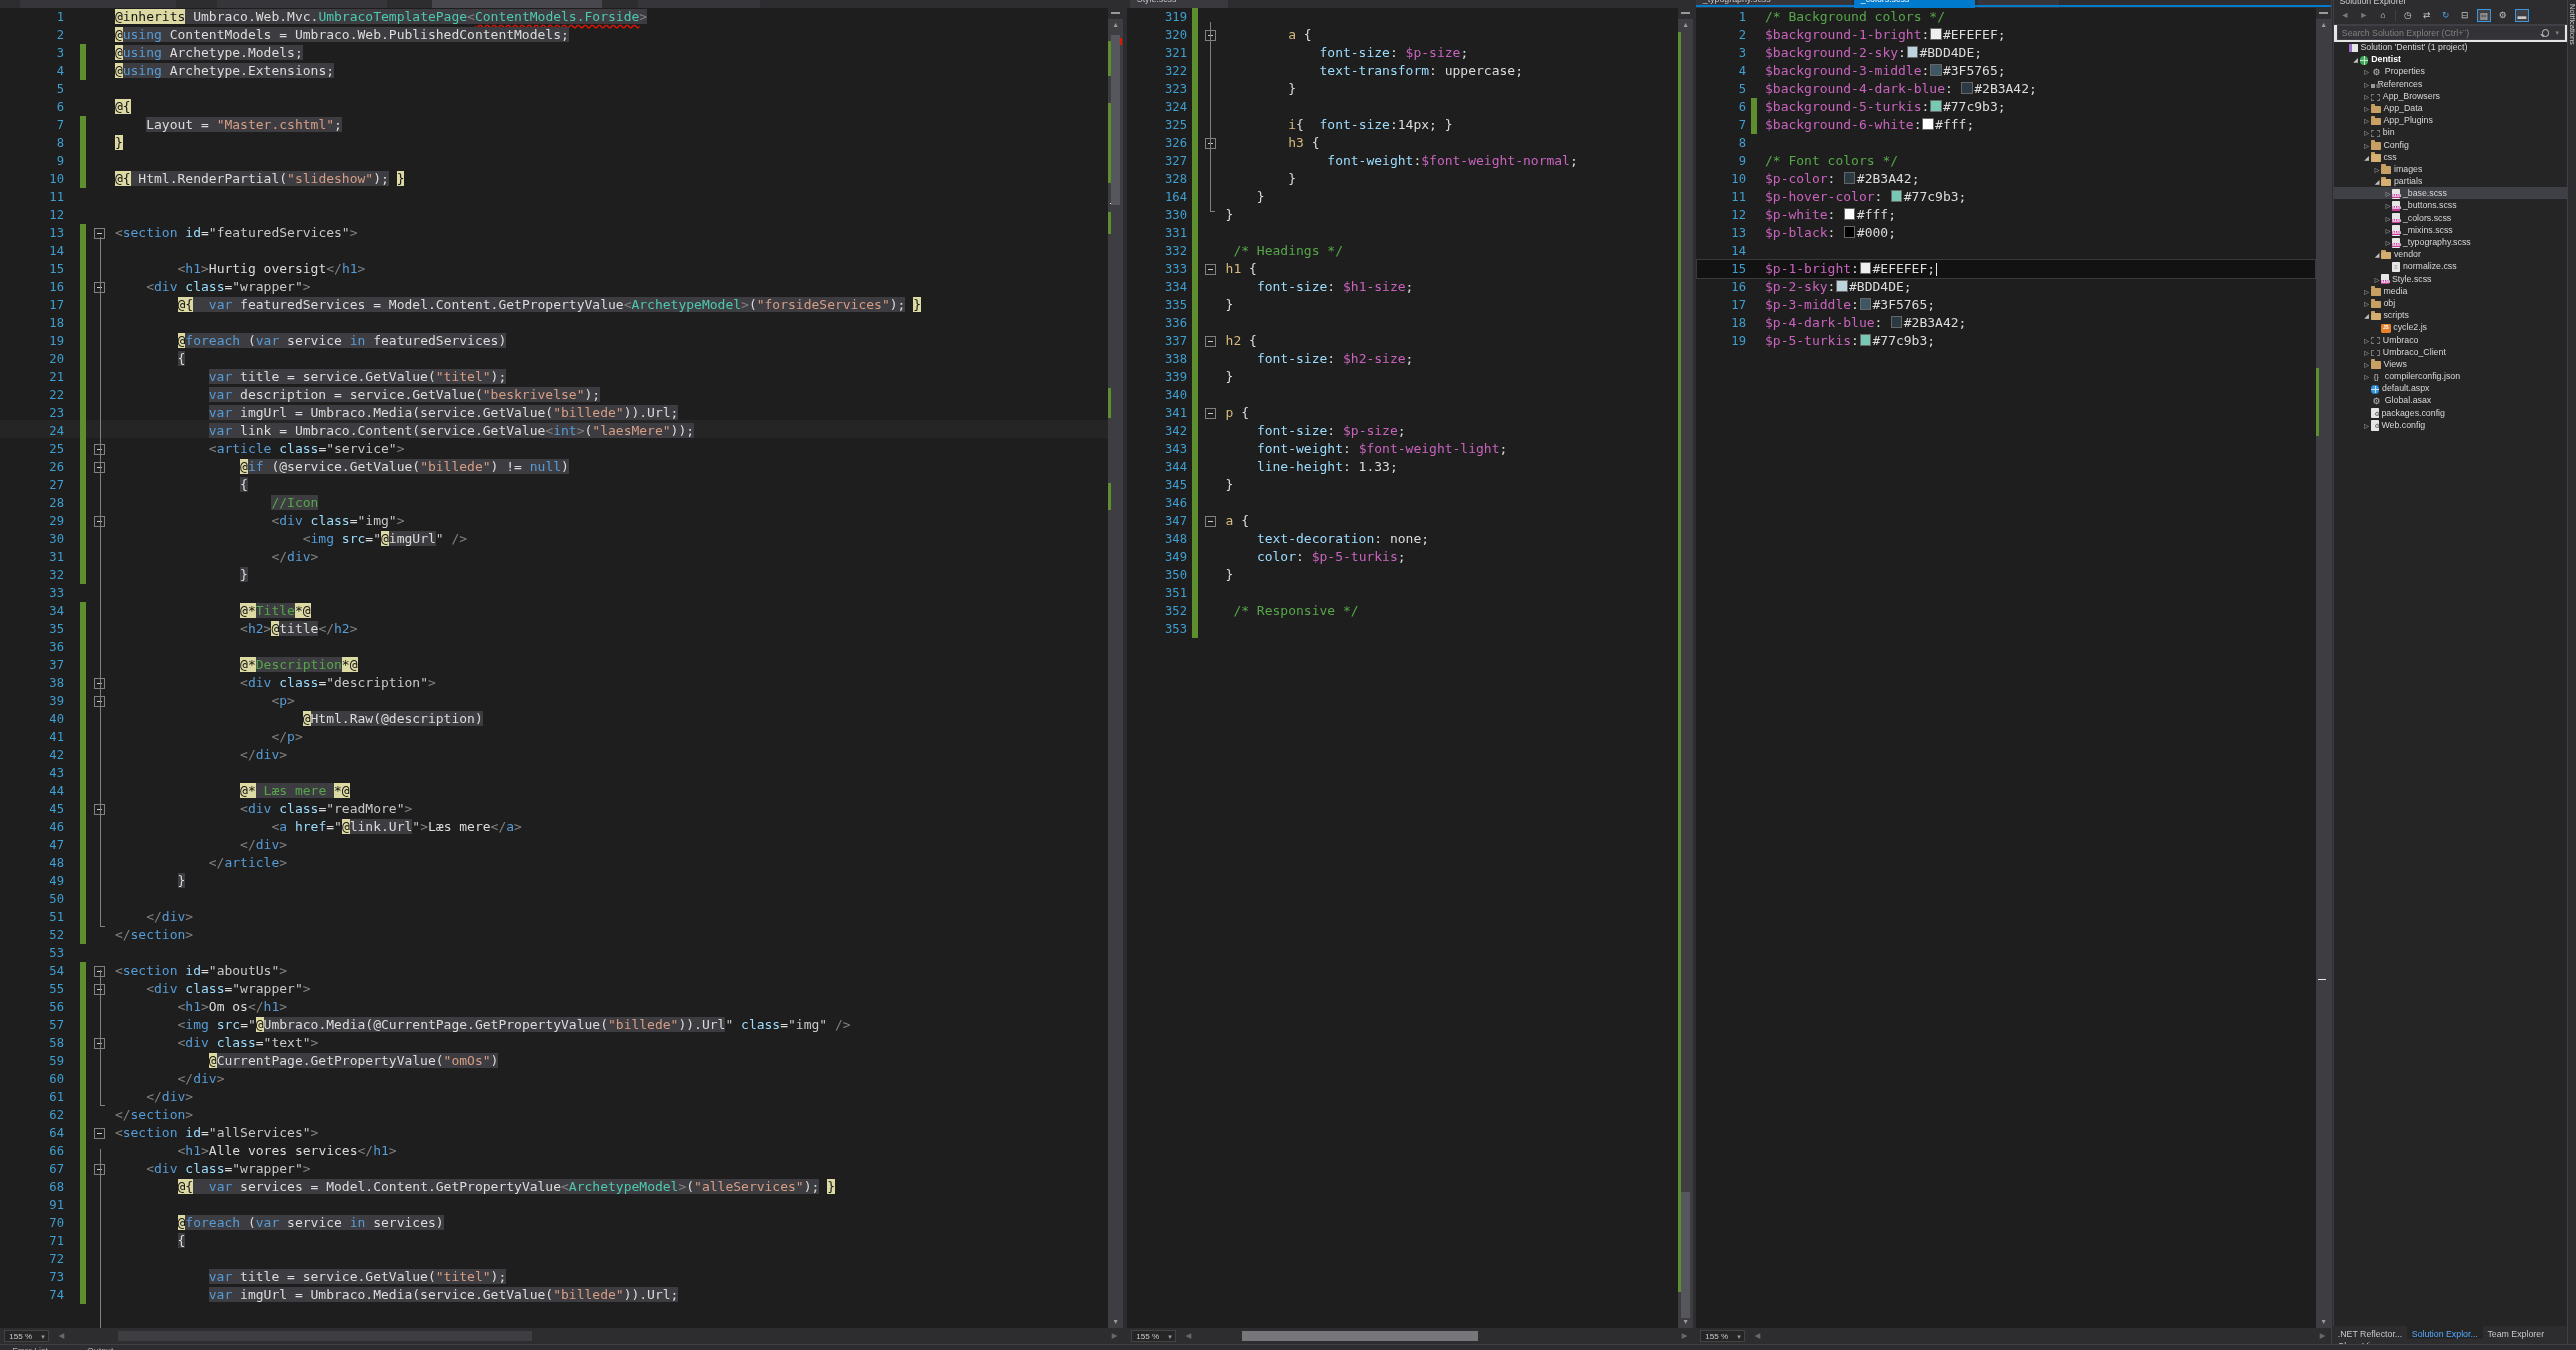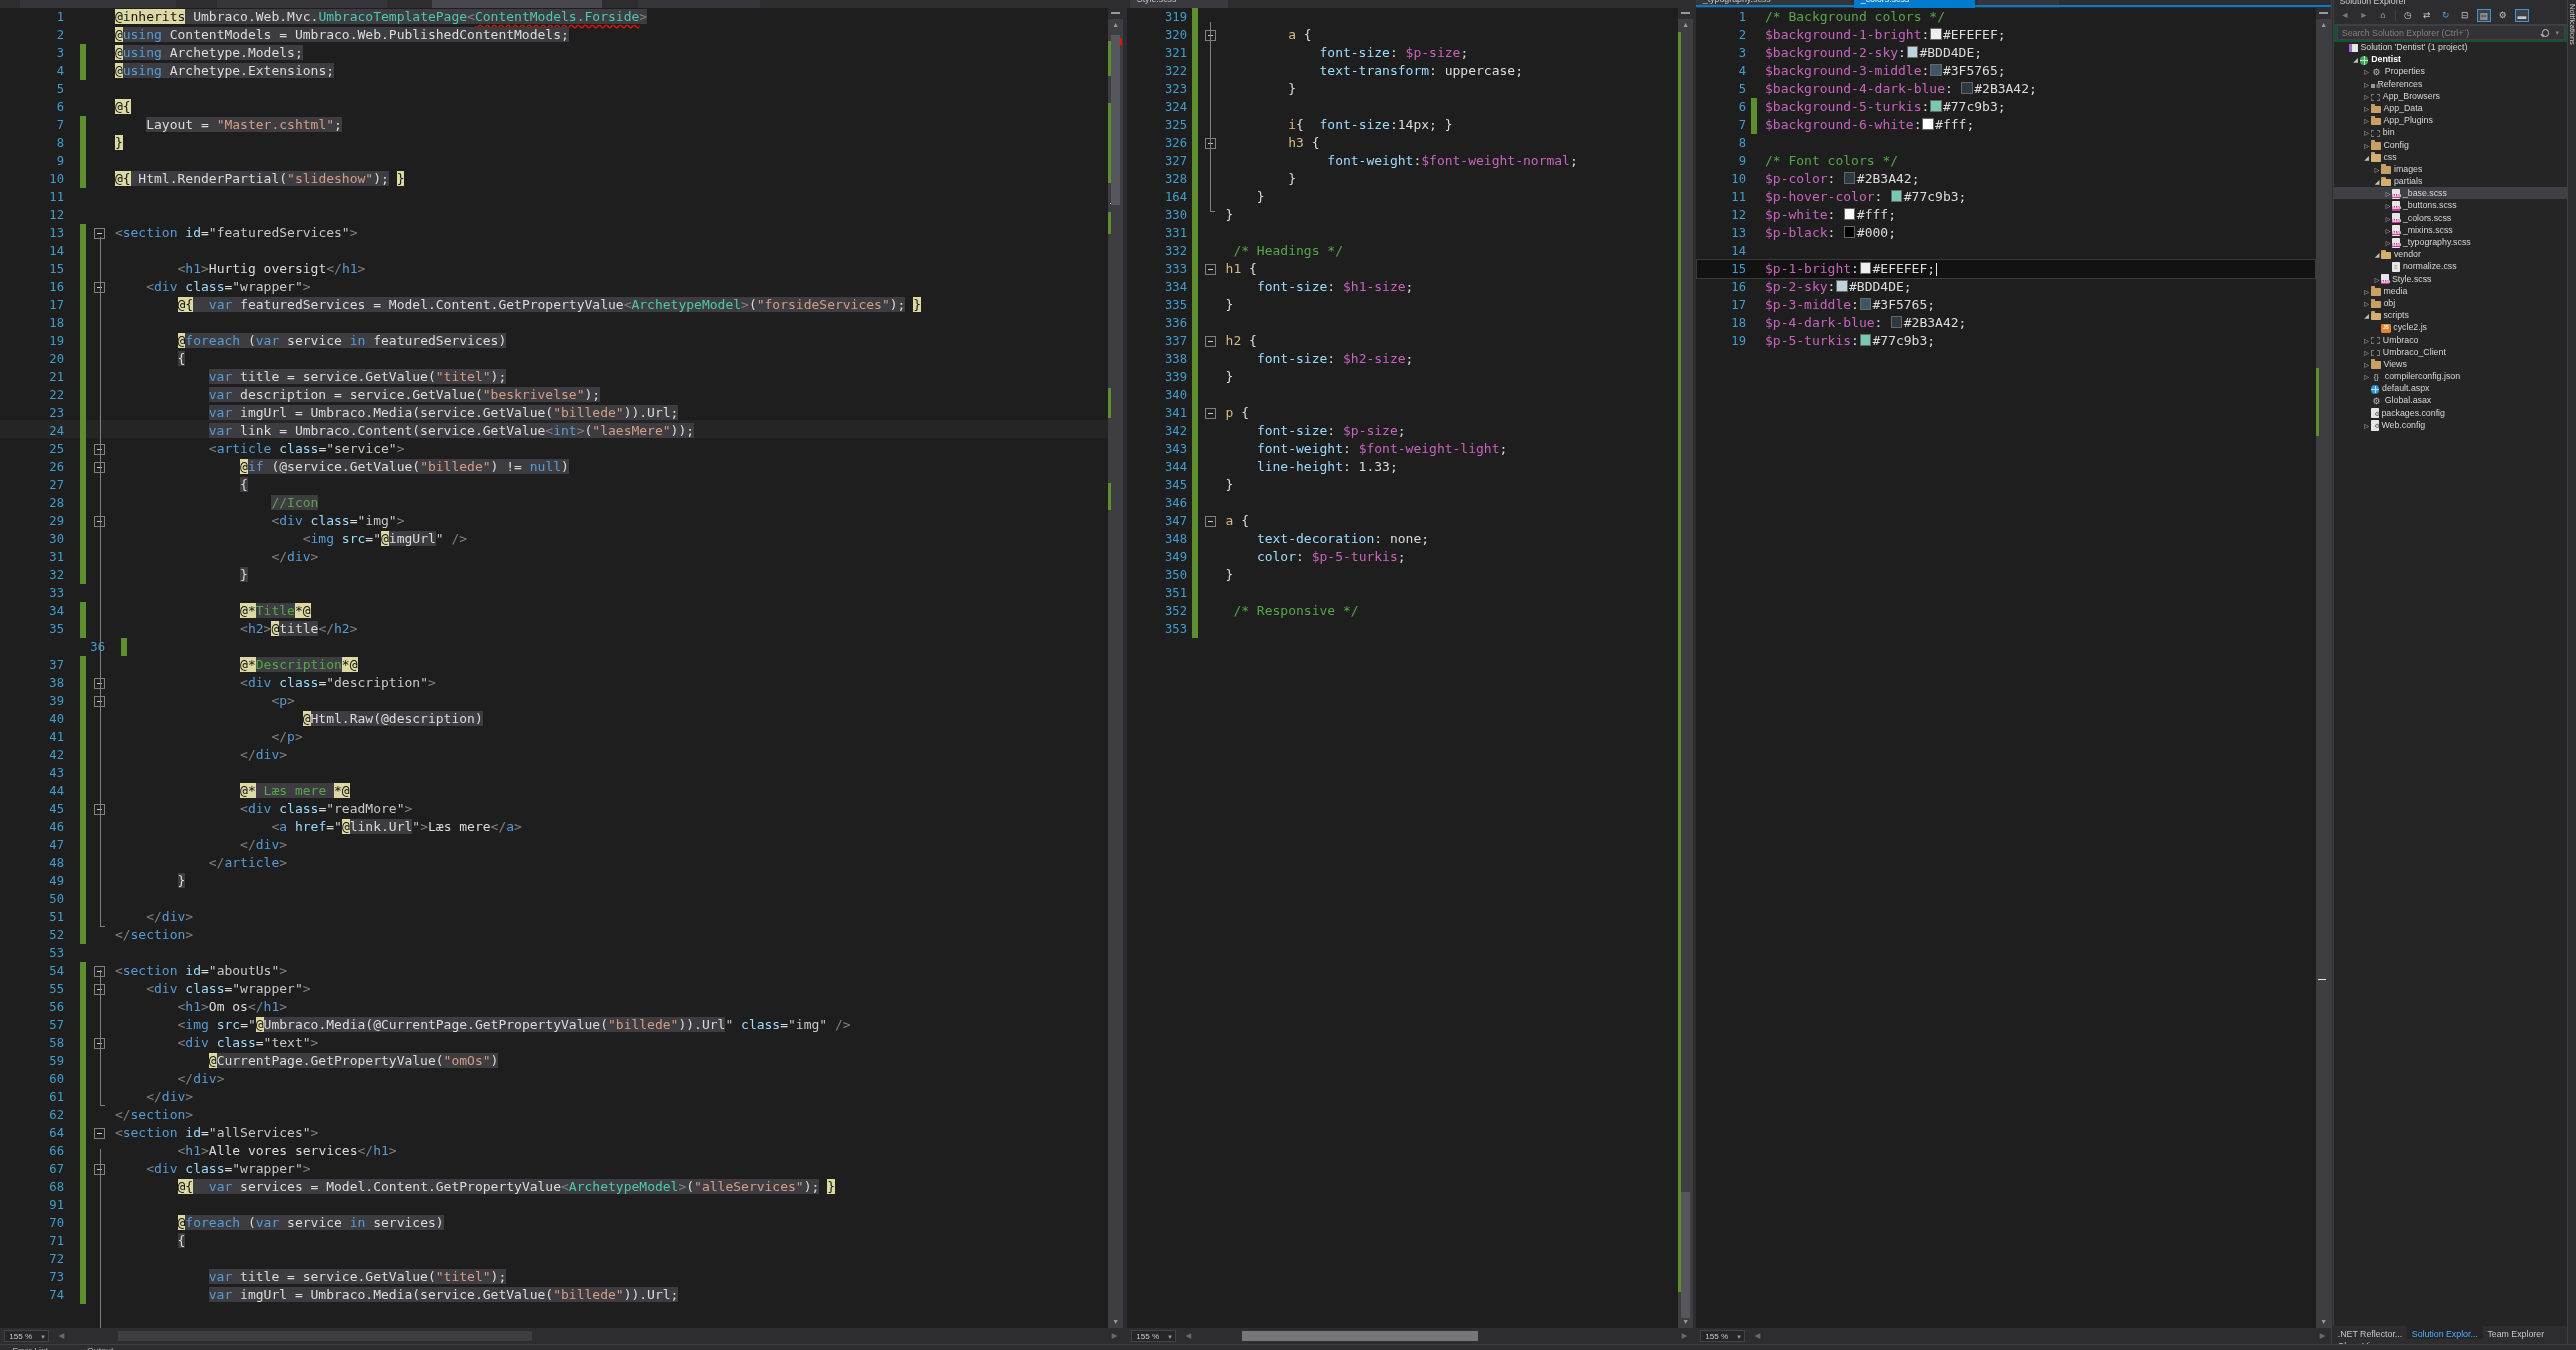--- a/index.html
+++ b/index.html
@@ -48,21 +48,21 @@
   .statusband{position:absolute;left:0;top:1344px;width:2576px;height:6.1px;background:#2D2D30;border-top:0.7px solid #3F3F46;overflow:hidden;}
   .statusband span{position:absolute;top:0.7px;font-size:8.8px;color:#A9A9A9;}
   
   #sepanel{position:absolute;left:2333px;top:0;width:234px;height:1326px;background:#252526;border-left:0.7px solid #3F3F46;overflow:hidden;}
   .se-title{position:relative;height:7.5px;overflow:hidden;background:#2D2D30;}
   .se-title span{position:absolute;top:-4.1px;left:5.4px;font-size:8.8px;color:#CCCCCC;}
   .se-toolbar{position:relative;height:16.3px;background:#2D2D30;border-bottom:0.7px solid #3F3F46;}
   .se-ic{position:absolute;top:1.4px;width:13.6px;height:13.6px;text-align:center;line-height:13.6px;font-size:8.8px;}
   .se-ic.boxed{border:0.7px solid #3A96DD;background:#3F3F46;box-sizing:border-box;line-height:12.2px;}
   .se-sep{position:absolute;top:2.7px;width:0.7px;height:11px;background:#3F3F46;}
-  .se-search{position:relative;height:17px;background:#14532d;}
+  .se-search{position:relative;height:17px;background:#e5e5e5;}
   .se-search .box{position:absolute;left:2.7px;right:2.7px;top:0.7px;height:14.3px;background:#333337;border:0.7px solid #3F3F46;box-sizing:border-box;}
   .se-search .ph{position:absolute;left:4.1px;top:2px;font-size:8.8px;color:#808080;}
   .mag{position:absolute;right:15px;top:2.7px;width:5.4px;height:5.4px;border:1.4px solid #C8C8C8;border-radius:50%;}
   .mag:after{content:"";position:absolute;left:-3.4px;top:4.8px;width:4.1px;height:1.4px;background:#C8C8C8;transform:rotate(45deg);}
   .se-search .dd2{position:absolute;right:4.1px;top:2.7px;color:#808080;font-size:6.1px;}
   #setree{position:absolute;left:0;right:0;top:41px;}
   .trow{position:relative;height:12.2px;line-height:12.2px;font-size:8.8px;color:#D8D8D8;white-space:nowrap;}
   .trow.selected{background:#3F3F46;}
   .trow .arr{display:inline-block;width:8.1px;font-size:6.1px;color:#C0C0C0;text-align:center;}
   .trow .lbl{margin-left:2.7px;}
@@ -157,21 +157,21 @@
         <div class="cl"><div class="lnn" style="width: 64px;">26</div><div class="gapA" style="width: 16.3px;"></div><div class="chbar on"></div><div class="gapB" style="width: 4.1px;"></div><div class="foldc"><div class="foldbox"><i></i></div></div><div class="gapC" style="width: 6.8px;"></div><div class="code"><span class="t-pl">                </span><span class="t-raz">@</span><span class="t-kw t-cs">if</span><span class="t-pl t-cs"> (@service.GetValue(</span><span class="t-st t-cs">"billede"</span><span class="t-pl t-cs">) != </span><span class="t-kw t-cs">null</span><span class="t-pl t-cs">)</span></div></div>
         <div class="cl"><div class="lnn" style="width: 64px;">27</div><div class="gapA" style="width: 16.3px;"></div><div class="chbar on"></div><div class="gapB" style="width: 4.1px;"></div><div class="foldc"></div><div class="gapC" style="width: 6.8px;"></div><div class="code"><span class="t-pl">                </span><span class="t-pl t-cs">{</span></div></div>
         <div class="cl"><div class="lnn" style="width: 64px;">28</div><div class="gapA" style="width: 16.3px;"></div><div class="chbar on"></div><div class="gapB" style="width: 4.1px;"></div><div class="foldc"></div><div class="gapC" style="width: 6.8px;"></div><div class="code"><span class="t-pl">                    </span><span class="t-cm t-cs">//Icon</span></div></div>
         <div class="cl"><div class="lnn" style="width: 64px;">29</div><div class="gapA" style="width: 16.3px;"></div><div class="chbar on"></div><div class="gapB" style="width: 4.1px;"></div><div class="foldc"><div class="foldbox"><i></i></div></div><div class="gapC" style="width: 6.8px;"></div><div class="code"><span class="t-pl">                    </span><span class="t-gd">&lt;</span><span class="t-tag">div</span><span class="t-pl"> </span><span class="t-at">class</span><span class="t-pl">=</span><span class="t-av">"img"</span><span class="t-gd">&gt;</span></div></div>
         <div class="cl"><div class="lnn" style="width: 64px;">30</div><div class="gapA" style="width: 16.3px;"></div><div class="chbar on"></div><div class="gapB" style="width: 4.1px;"></div><div class="foldc"></div><div class="gapC" style="width: 6.8px;"></div><div class="code"><span class="t-pl">                        </span><span class="t-gd">&lt;</span><span class="t-tag">img</span><span class="t-pl"> </span><span class="t-at">src</span><span class="t-pl">=</span><span class="t-av">"</span><span class="t-raz">@</span><span class="t-pl t-cs">imgUrl</span><span class="t-av">"</span><span class="t-pl"> </span><span class="t-gd">/&gt;</span></div></div>
         <div class="cl"><div class="lnn" style="width: 64px;">31</div><div class="gapA" style="width: 16.3px;"></div><div class="chbar on"></div><div class="gapB" style="width: 4.1px;"></div><div class="foldc"></div><div class="gapC" style="width: 6.8px;"></div><div class="code"><span class="t-pl">                    </span><span class="t-gd">&lt;/</span><span class="t-tag">div</span><span class="t-gd">&gt;</span></div></div>
         <div class="cl"><div class="lnn" style="width: 64px;">32</div><div class="gapA" style="width: 16.3px;"></div><div class="chbar on"></div><div class="gapB" style="width: 4.1px;"></div><div class="foldc"></div><div class="gapC" style="width: 6.8px;"></div><div class="code"><span class="t-pl">                </span><span class="t-pl t-cs">}</span></div></div>
         <div class="cl"><div class="lnn" style="width: 64px;">33</div><div class="gapA" style="width: 16.3px;"></div><div class="chbar"></div><div class="gapB" style="width: 4.1px;"></div><div class="foldc"></div><div class="gapC" style="width: 6.8px;"></div><div class="code"></div></div>
         <div class="cl"><div class="lnn" style="width: 64px;">34</div><div class="gapA" style="width: 16.3px;"></div><div class="chbar on"></div><div class="gapB" style="width: 4.1px;"></div><div class="foldc"></div><div class="gapC" style="width: 6.8px;"></div><div class="code"><span class="t-pl">                </span><span class="t-raz">@*</span><span class="t-rc">Title</span><span class="t-raz">*@</span></div></div>
         <div class="cl"><div class="lnn" style="width: 64px;">35</div><div class="gapA" style="width: 16.3px;"></div><div class="chbar on"></div><div class="gapB" style="width: 4.1px;"></div><div class="foldc"></div><div class="gapC" style="width: 6.8px;"></div><div class="code"><span class="t-pl">                </span><span class="t-gd">&lt;</span><span class="t-tag">h2</span><span class="t-gd">&gt;</span><span class="t-raz">@</span><span class="t-pl t-cs">title</span><span class="t-gd">&lt;/</span><span class="t-tag">h2</span><span class="t-gd">&gt;</span></div></div>
-        <div class="cl"><div class="lnn" style="width: 64px; padding-left: 41px;">36</div><div class="gapA" style="width: 16.3px;"></div><div class="chbar on"></div><div class="gapB" style="width: 4.1px;"></div><div class="foldc"></div><div class="gapC" style="width: 6.8px;"></div><div class="code"></div></div>
+        <div class="cl"><div class="lnn" style="width: 64px;">36</div><div class="gapA" style="width: 16.3px;"></div><div class="chbar on"></div><div class="gapB" style="width: 4.1px;"></div><div class="foldc"></div><div class="gapC" style="width: 6.8px;"></div><div class="code"></div></div>
         <div class="cl"><div class="lnn" style="width: 64px;">37</div><div class="gapA" style="width: 16.3px;"></div><div class="chbar on"></div><div class="gapB" style="width: 4.1px;"></div><div class="foldc"></div><div class="gapC" style="width: 6.8px;"></div><div class="code"><span class="t-pl">                </span><span class="t-raz">@*</span><span class="t-rc">Description</span><span class="t-raz">*@</span></div></div>
         <div class="cl"><div class="lnn" style="width: 64px;">38</div><div class="gapA" style="width: 16.3px;"></div><div class="chbar on"></div><div class="gapB" style="width: 4.1px;"></div><div class="foldc"><div class="foldbox"><i></i></div></div><div class="gapC" style="width: 6.8px;"></div><div class="code"><span class="t-pl">                </span><span class="t-gd">&lt;</span><span class="t-tag">div</span><span class="t-pl"> </span><span class="t-at">class</span><span class="t-pl">=</span><span class="t-av">"description"</span><span class="t-gd">&gt;</span></div></div>
         <div class="cl"><div class="lnn" style="width: 64px;">39</div><div class="gapA" style="width: 16.3px;"></div><div class="chbar on"></div><div class="gapB" style="width: 4.1px;"></div><div class="foldc"><div class="foldbox"><i></i></div></div><div class="gapC" style="width: 6.8px;"></div><div class="code"><span class="t-pl">                    </span><span class="t-gd">&lt;</span><span class="t-tag">p</span><span class="t-gd">&gt;</span></div></div>
         <div class="cl"><div class="lnn" style="width: 64px;">40</div><div class="gapA" style="width: 16.3px;"></div><div class="chbar on"></div><div class="gapB" style="width: 4.1px;"></div><div class="foldc"></div><div class="gapC" style="width: 6.8px;"></div><div class="code"><span class="t-pl">                        </span><span class="t-raz">@</span><span class="t-pl t-cs">Html.Raw(@description)</span></div></div>
         <div class="cl"><div class="lnn" style="width: 64px;">41</div><div class="gapA" style="width: 16.3px;"></div><div class="chbar on"></div><div class="gapB" style="width: 4.1px;"></div><div class="foldc"></div><div class="gapC" style="width: 6.8px;"></div><div class="code"><span class="t-pl">                    </span><span class="t-gd">&lt;/</span><span class="t-tag">p</span><span class="t-gd">&gt;</span></div></div>
         <div class="cl"><div class="lnn" style="width: 64px;">42</div><div class="gapA" style="width: 16.3px;"></div><div class="chbar on"></div><div class="gapB" style="width: 4.1px;"></div><div class="foldc"></div><div class="gapC" style="width: 6.8px;"></div><div class="code"><span class="t-pl">                </span><span class="t-gd">&lt;/</span><span class="t-tag">div</span><span class="t-gd">&gt;</span></div></div>
         <div class="cl"><div class="lnn" style="width: 64px;">43</div><div class="gapA" style="width: 16.3px;"></div><div class="chbar on"></div><div class="gapB" style="width: 4.1px;"></div><div class="foldc"></div><div class="gapC" style="width: 6.8px;"></div><div class="code"></div></div>
         <div class="cl"><div class="lnn" style="width: 64px;">44</div><div class="gapA" style="width: 16.3px;"></div><div class="chbar on"></div><div class="gapB" style="width: 4.1px;"></div><div class="foldc"></div><div class="gapC" style="width: 6.8px;"></div><div class="code"><span class="t-pl">                </span><span class="t-raz">@*</span><span class="t-rc"> Læs mere </span><span class="t-raz">*@</span></div></div>
         <div class="cl"><div class="lnn" style="width: 64px;">45</div><div class="gapA" style="width: 16.3px;"></div><div class="chbar on"></div><div class="gapB" style="width: 4.1px;"></div><div class="foldc"><div class="foldbox"><i></i></div></div><div class="gapC" style="width: 6.8px;"></div><div class="code"><span class="t-pl">                </span><span class="t-gd">&lt;</span><span class="t-tag">div</span><span class="t-pl"> </span><span class="t-at">class</span><span class="t-pl">=</span><span class="t-av">"readMore"</span><span class="t-gd">&gt;</span></div></div>
         <div class="cl"><div class="lnn" style="width: 64px;">46</div><div class="gapA" style="width: 16.3px;"></div><div class="chbar on"></div><div class="gapB" style="width: 4.1px;"></div><div class="foldc"></div><div class="gapC" style="width: 6.8px;"></div><div class="code"><span class="t-pl">                    </span><span class="t-gd">&lt;</span><span class="t-tag">a</span><span class="t-pl"> </span><span class="t-at">href</span><span class="t-pl">=</span><span class="t-av">"</span><span class="t-raz">@</span><span class="t-pl t-cs">link.Url</span><span class="t-av">"</span><span class="t-gd">&gt;</span><span class="t-pl">Læs mere</span><span class="t-gd">&lt;/</span><span class="t-tag">a</span><span class="t-gd">&gt;</span></div></div>

